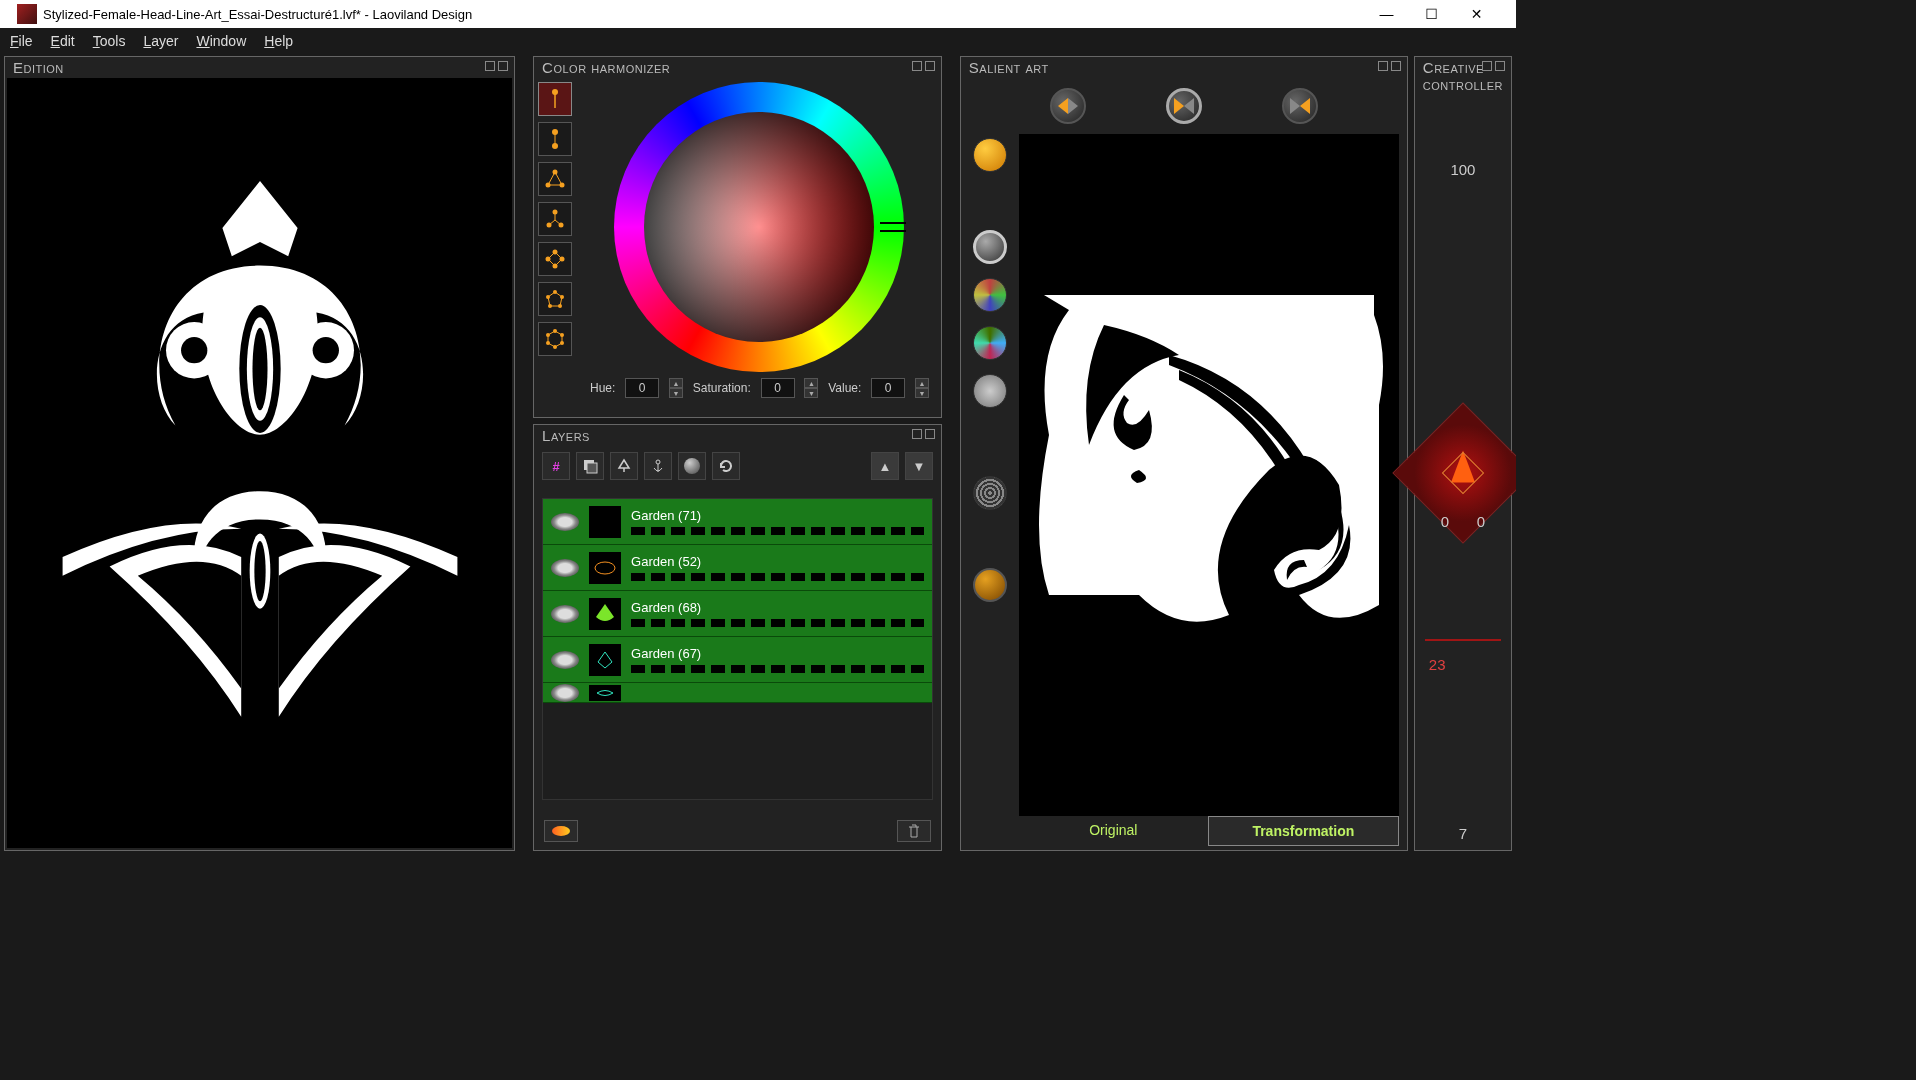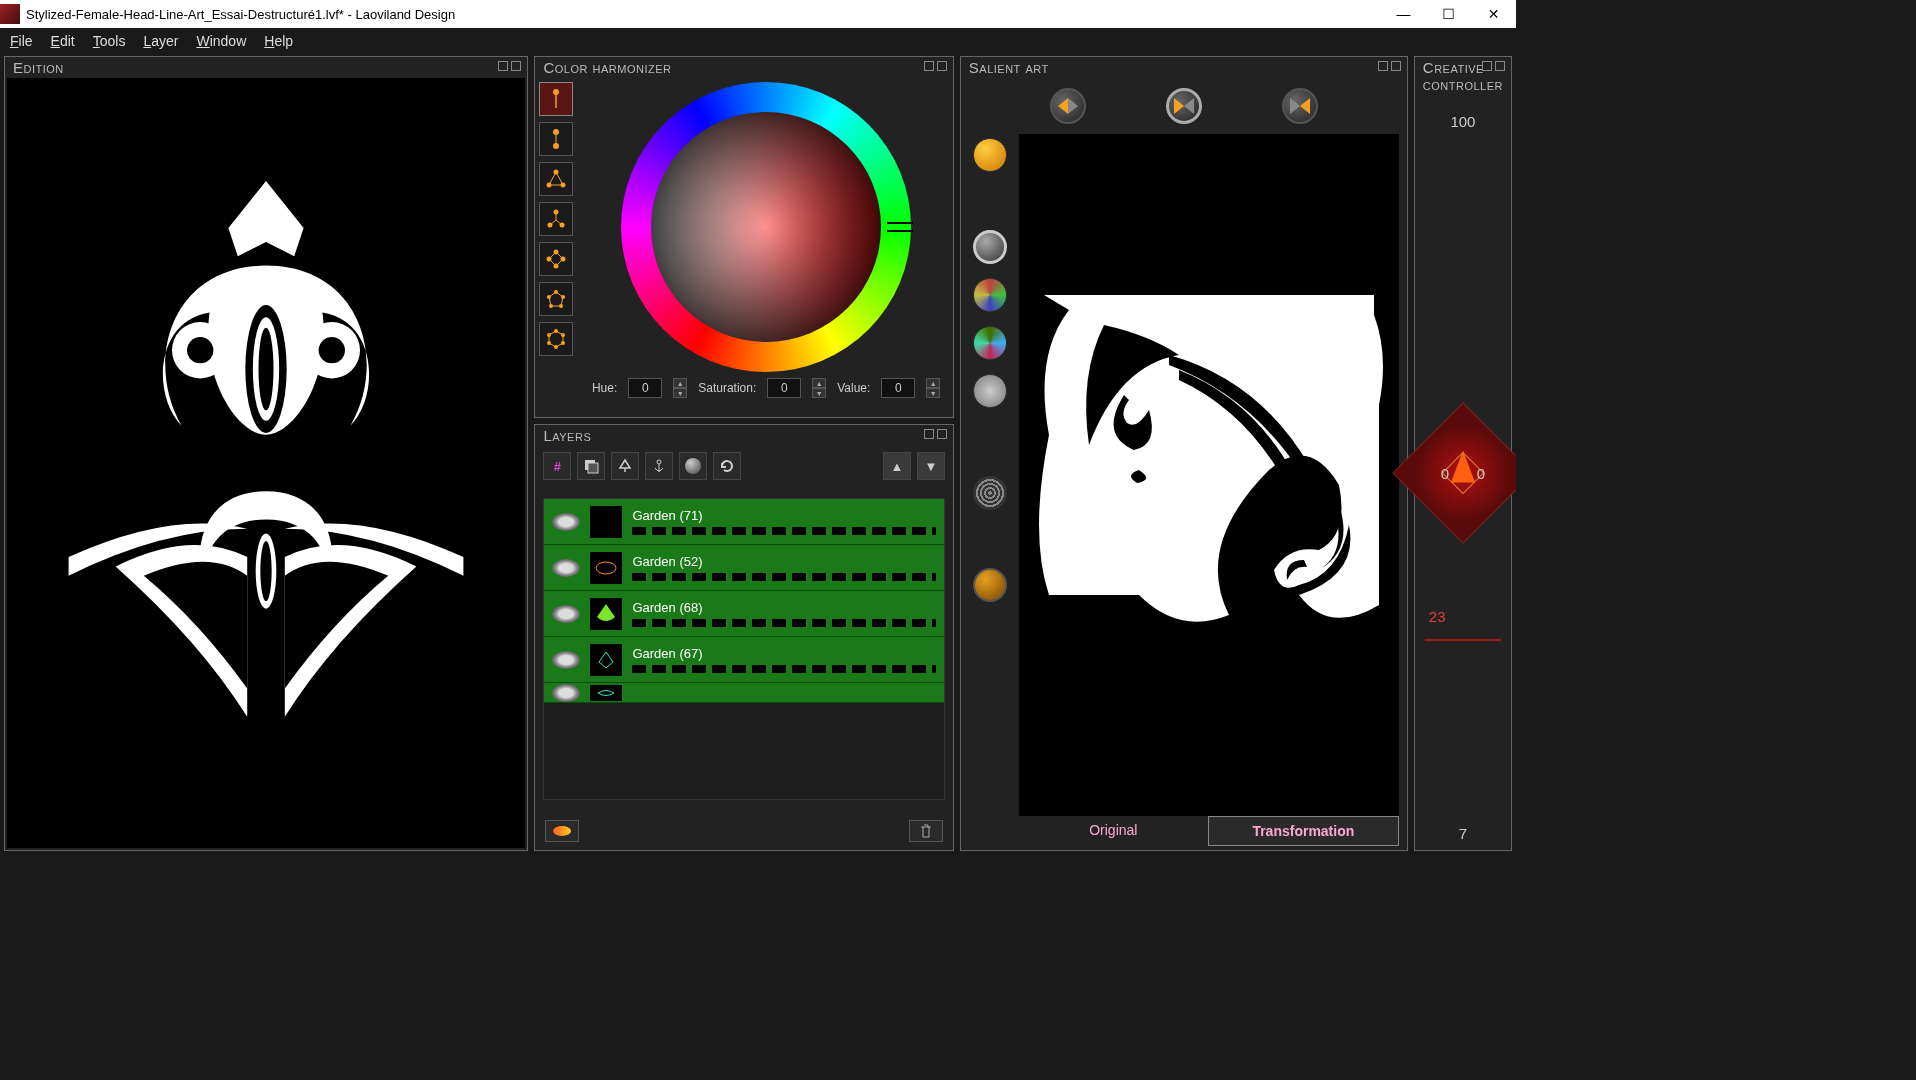--- a/index.html
+++ b/index.html
@@ -11,21 +11,21 @@
   height: 855px;
   overflow: hidden;
   font-size: 13px;
 }
 .titlebar {
   height: 28px;
   background: #fff;
   color: #000;
   display: flex;
   align-items: center;
-  padding: 0 0;
+  padding: 0 17px;
 }
 .titlebar .app-icon {
   width: 20px; height: 20px;
   background: linear-gradient(135deg,#a02020,#401010);
   margin-right: 6px;
 }
 .titlebar .title { flex: 1; font-size: 13px; }
 .titlebar .winbtn {
   width: 45px; height: 28px;
   display: flex; align-items: center; justify-content: center;
@@ -37,21 +37,21 @@
   display: flex;
   align-items: center;
   padding: 0 10px;
   gap: 18px;
 }
 .menubar span { font-size: 14px; color: #ddd; }
 .menubar span u { text-decoration: underline; }
 .workspace {
   display: flex;
   height: calc(100% - 54px);
-  gap: 6px;
+  gap: 18px;
   padding: 2px 4px 4px 4px;
 }
 .panel {
   background: #222;
   border: 1px solid #666;
   display: flex;
   flex-direction: column;
   position: relative;
 }
 .panel-title {
@@ -175,21 +175,21 @@
 .stool.multi { background: conic-gradient(#c04040,#40c040,#4040c0,#c0c040,#c04040);}
 .stool.cloud { background: radial-gradient(circle, #ccc, #777);}
 .stool.mesh { background: repeating-radial-gradient(circle, #888 0 2px, #333 2px 4px);}
 .stool.rot { background: radial-gradient(circle at 35% 30%, #e5a020, #7a4500); border:2px solid #555;}
 .salient-canvas {
   flex:1; background:#000; position:relative;
   display:flex; align-items:center; justify-content:center;
   overflow:hidden;
 }
 .salient-tabs { display:flex; }
-.salient-tab { flex:1; text-align:center; padding:6px 0; color:#f9a8d4; font-size:14px;}
+.salient-tab { flex:1; text-align:center; padding:6px 0; color:#bef264; font-size:14px;}
 .salient-tab.active { border:1px solid #888; font-weight:bold; background:#2a2a2a;}
 
 .creative { flex:1; }
 .creative-body { flex:1; position:relative; }
 .diamond {
   position:absolute; top:50%; left:50%;
   width:100px; height:100px;
   transform: translate(-50%,-50%) rotate(45deg);
   background: radial-gradient(circle, #b01010 0%, #5a0a0a 70%);
   border:1px solid #802020;
@@ -201,21 +201,21 @@
   border:1px solid #e08030;
 }
 .flame {
   position:absolute; top:50%; left:50%;
   transform:translate(-50%,-70%);
   width:0; height:0;
   border-left:12px solid transparent;
   border-right:12px solid transparent;
   border-bottom:32px solid #ff6010;
 }
-.cc-label { position:absolute; color:#ccc; font-size:15px; }
+.cc-label { position:absolute; color:#ccc; font-size:15px;margin-top:48px; }
 .cc-redline { position:absolute; left:10px; right:10px; height:2px; background:#a01515; top:72%; }
 
 svg { display:block; }
 .layers-list::-webkit-scrollbar{width:16px;}
 .layers-list::-webkit-scrollbar-track{background:#2a2a2a;}
 .layers-list::-webkit-scrollbar-thumb{background:#555;}
 </style>
 </head>
 <body>
 

